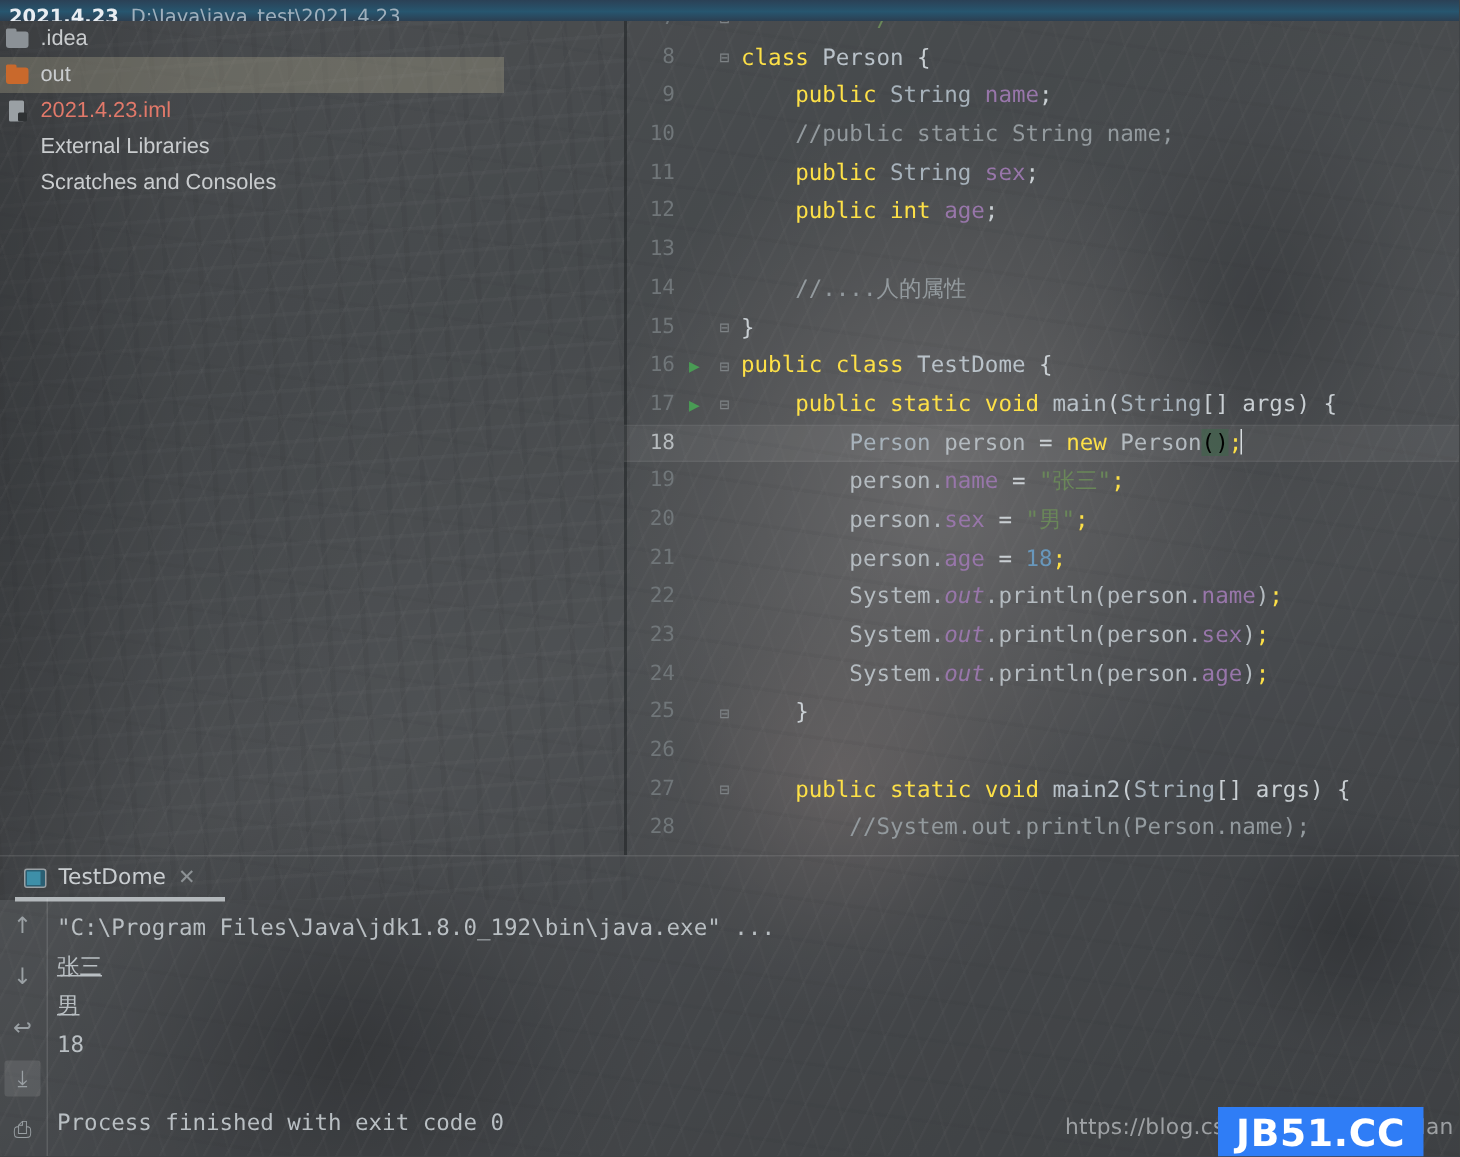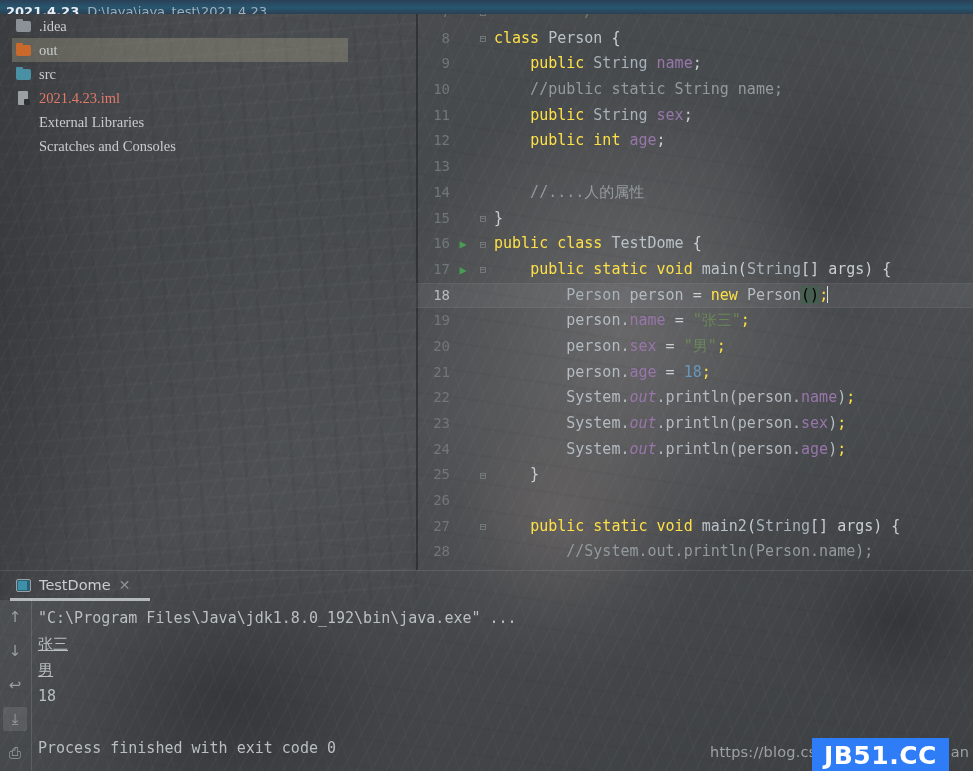--- a/index.html
+++ b/index.html
@@ -63,24 +63,24 @@
     font-size: 13px; font-weight: bold; color: #e8edf2;
     line-height: 13px; position: relative; top: 5px;
   }
   .titlebar .path {
     font-size: 13px; color: #9fb0bd; line-height: 13px;
     position: relative; top: 5px;
   }
 
   
   .sidebar {
-    position: absolute; left: 12px; top: 14px; width: 336px; height: 556px;
+    position: absolute; left: 0; top: 14px; width: 336px; height: 556px;
     z-index: 20;
     overflow: hidden;
-    font-family: Liberation Serif, serif;
+    font-family: Liberation Sans, sans-serif;
   }
   .tree-row {
     display: flex; align-items: center;
     height: 24px; padding-left: 4px; gap: 7px;
     font-size: 14.5px; color: #c9ccce;
     white-space: nowrap;
   }
   .tree-row.selected { background: rgba(184,178,148,0.30); }
   .tree-row .label.iml { color: #e2796a; }
 
@@ -244,24 +244,20 @@
   </div>
 
   <div class="sidebar" id="sidebar">
       <div class="tree-row">
         <span class="ico folder gray"></span>
         <span class="label">.idea</span>
       </div>
       <div class="tree-row selected">
         <span class="ico folder orange"></span>
         <span class="label">out</span>
-      </div>
-      <div class="tree-row">
-        <span class="ico folder blue"></span>
-        <span class="label">src</span>
       </div>
       <div class="tree-row">
         <span class="ico file"></span>
         <span class="label iml">2021.4.23.iml</span>
       </div>
       <div class="tree-row">
         <span class="ico blank"></span>
         <span class="label">External Libraries</span>
       </div>
       <div class="tree-row">

